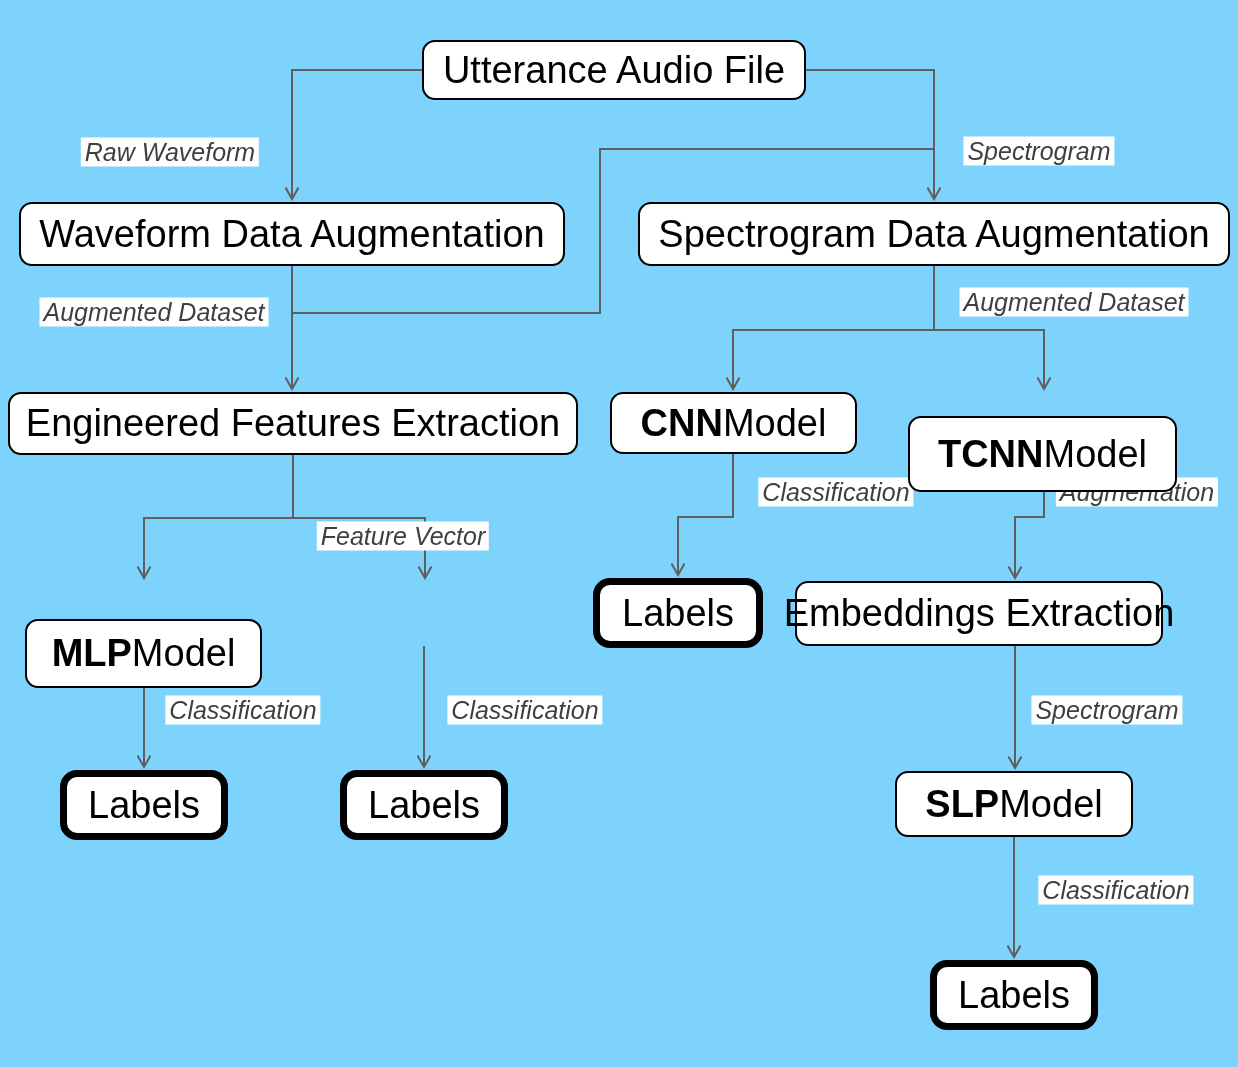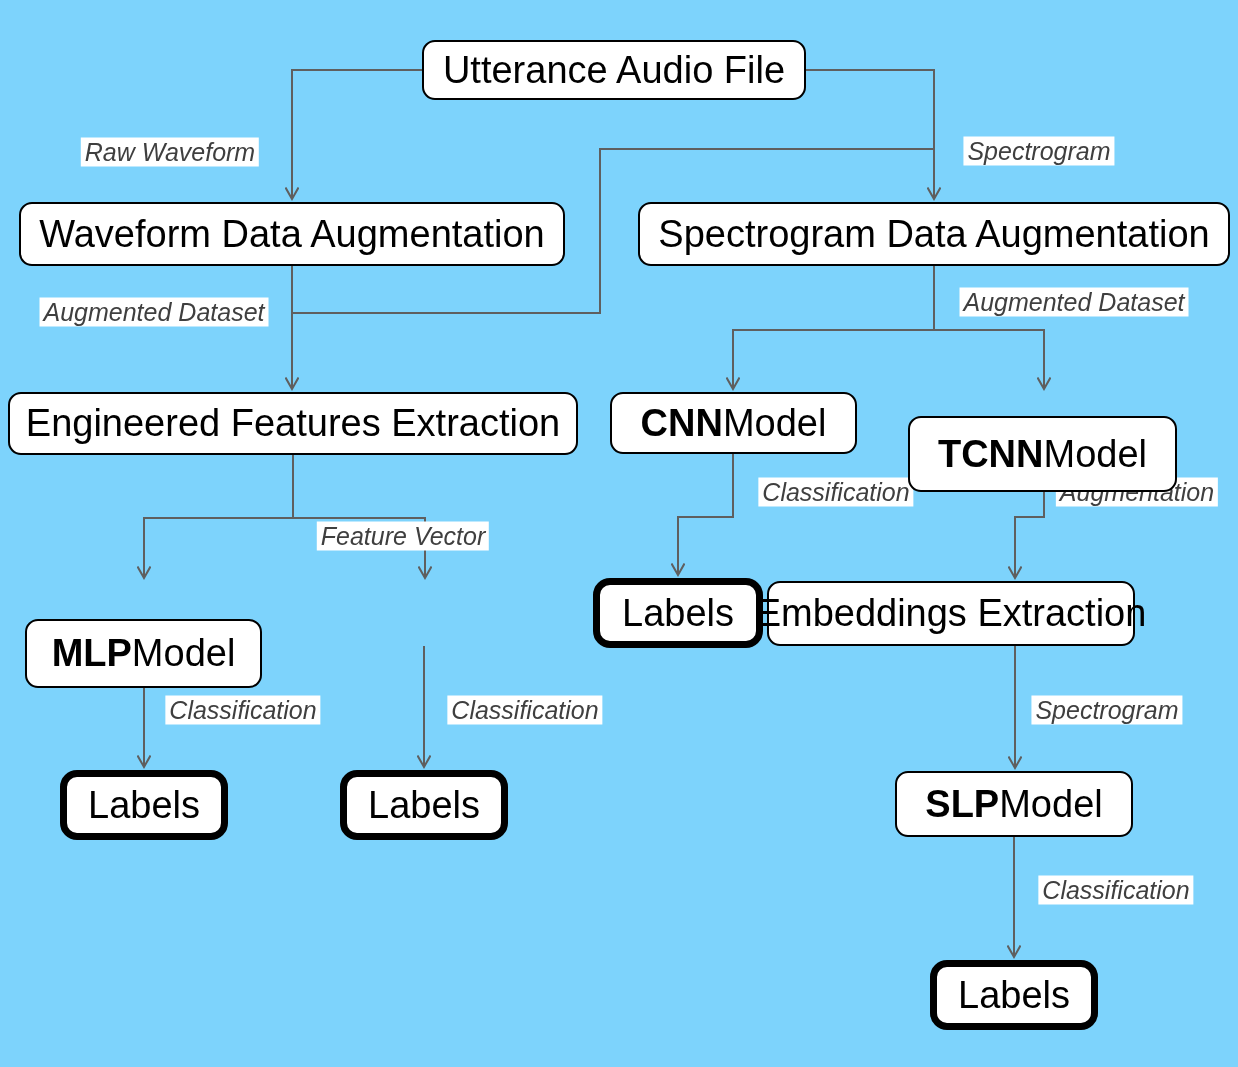--- a/index.html
+++ b/index.html
@@ -117,21 +117,21 @@
     <b>MLP</b>
       <span> Model</span>
   </div>
 
 
   <div class="node terminal" style="left:593px; top:578px; width:170px; height:70px;">
     <b></b>
       <span>Labels</span>
   </div>
 
-  <div class="node" style="left:767px; top:581px; width:368px; height:65px;">
+  <div class="node" style="left:795px; top:581px; width:368px; height:65px;">
     <b></b>
       <span>Embeddings Extraction</span>
   </div>
 
   <div class="node terminal" style="left:60px; top:770px; width:168px; height:70px;">
     <b></b>
       <span>Labels</span>
   </div>
 
   <div class="node terminal" style="left:340px; top:770px; width:168px; height:70px;">

